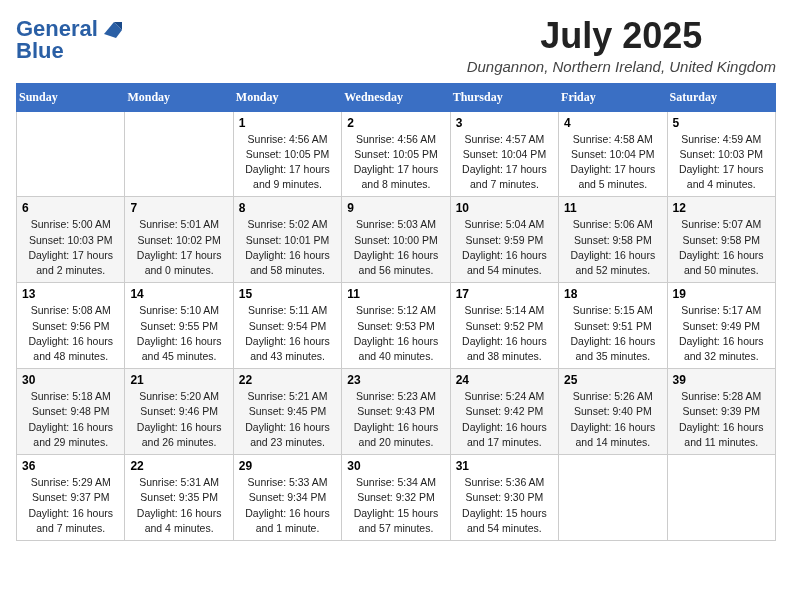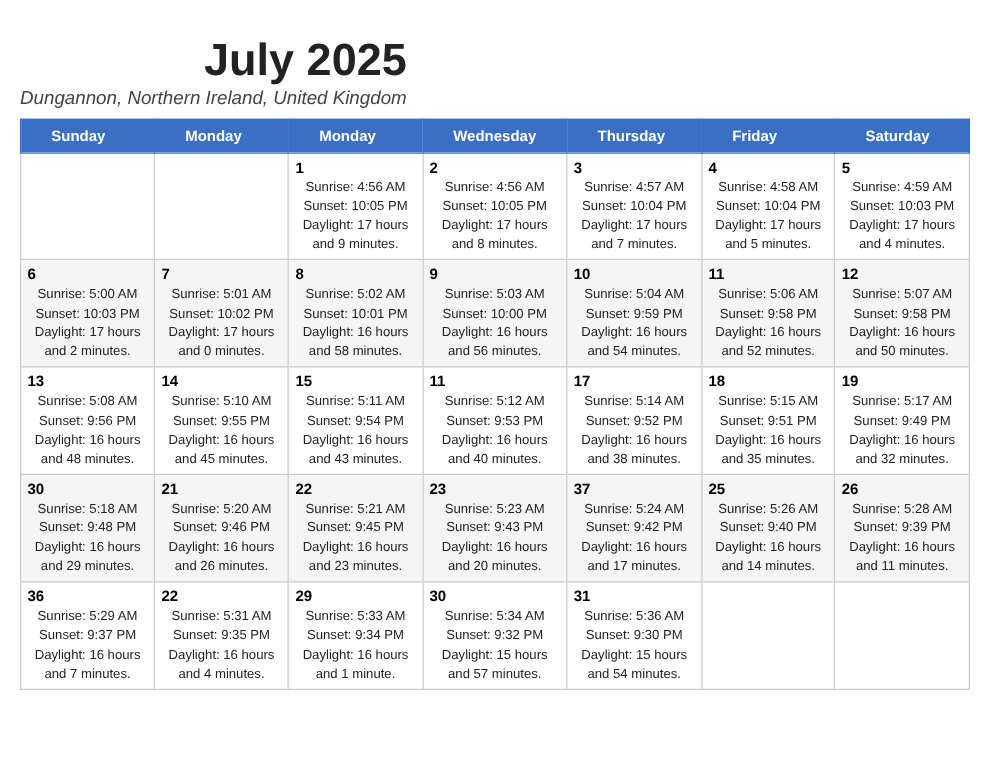--- a/index.html
+++ b/index.html
@@ -15,22 +15,21 @@
       justify-content: space-between;
       align-items: flex-start;
       margin-bottom: 4px;
     }
     .logo {
       display: flex;
       flex-direction: column;
       align-items: flex-start;
     }
     .title-block {
-      text-align: right;
-      margin-top: 12px;
+      text-align: center;
     }
     .month-year {
       font-size: 36px;
       font-weight: bold;
       color: #222;
       line-height: 1.1;
     }
     .location {
       font-size: 15px;
       color: #444;
@@ -40,24 +39,25 @@
     .calendar {
       width: 100%;
       border-collapse: collapse;
       margin-top: 8px;
       font-size: 11px;
     }
     .calendar th {
       background: #3a6fc4;
       color: #fff;
       text-align: left;
-      padding: 6px 24px;
+      padding: 6px 2px;
       font-size: 12px;
       font-weight: bold;
       border: 1px solid #3a6fc4;
+      font-family: Liberation Serif, serif;
     }
     .calendar td {
       border: 1px solid #ccc;
       vertical-align: top;
       padding: 4px 5px;
       width: 108px;
       min-height: 80px;
       background: #fff;
     }
     .calendar tr:nth-child(even) td {
@@ -79,20 +79,30 @@
       background: #f9f9f9;
     }
     
     .row-odd td { background: #fff; }
     .row-even td { background: #ebebeb; }
   </style>
 </head>
 <body>
 
 <div class="header">
+  <div class="logo">
+    <div style="display:flex;align-items:center;gap:2px;">
+      <span style="font-size:22px;font-weight:bold;color:#2a5fa5;">General</span>
+      <svg width="22" height="18" viewBox="0 0 22 18">
+        <polygon points="4,14 14,2 22,10 16,18" fill="#2a5fa5"></polygon>
+        <polygon points="14,2 22,10 22,2" fill="#1a4a8a"></polygon>
+      </svg>
+    </div>
+    <span style="font-size:22px;font-weight:bold;color:#2a5fa5;margin-top:-4px;">Blue</span>
+  </div>
   <div class="title-block">
     <div class="month-year">July 2025</div>
     <div class="location">Dungannon, Northern Ireland, United Kingdom</div>
   </div>
 </div>
 
 <table class="calendar">
   <thead>
     <tr>
     <th>Sunday</th>
@@ -246,33 +256,33 @@
           Sunrise: 5:21 AM<br>Sunset: 9:45 PM<br>Daylight: 16 hours and 23 minutes.
         </div>
       </td>
         <td>
         <span class="day-num">23</span>
         <div class="day-detail">
           Sunrise: 5:23 AM<br>Sunset: 9:43 PM<br>Daylight: 16 hours and 20 minutes.
         </div>
       </td>
         <td>
-        <span class="day-num">37</span>
+        <span class="day-num">24</span>
         <div class="day-detail">
           Sunrise: 5:24 AM<br>Sunset: 9:42 PM<br>Daylight: 16 hours and 17 minutes.
         </div>
       </td>
         <td>
         <span class="day-num">25</span>
         <div class="day-detail">
           Sunrise: 5:26 AM<br>Sunset: 9:40 PM<br>Daylight: 16 hours and 14 minutes.
         </div>
       </td>
         <td>
-        <span class="day-num">26</span>
+        <span class="day-num">39</span>
         <div class="day-detail">
           Sunrise: 5:28 AM<br>Sunset: 9:39 PM<br>Daylight: 16 hours and 11 minutes.
         </div>
       </td>
       </tr>
       <tr class="row-odd">
         <td>
         <span class="day-num">36</span>
         <div class="day-detail">
           Sunrise: 5:29 AM<br>Sunset: 9:37 PM<br>Daylight: 16 hours and 7 minutes.

